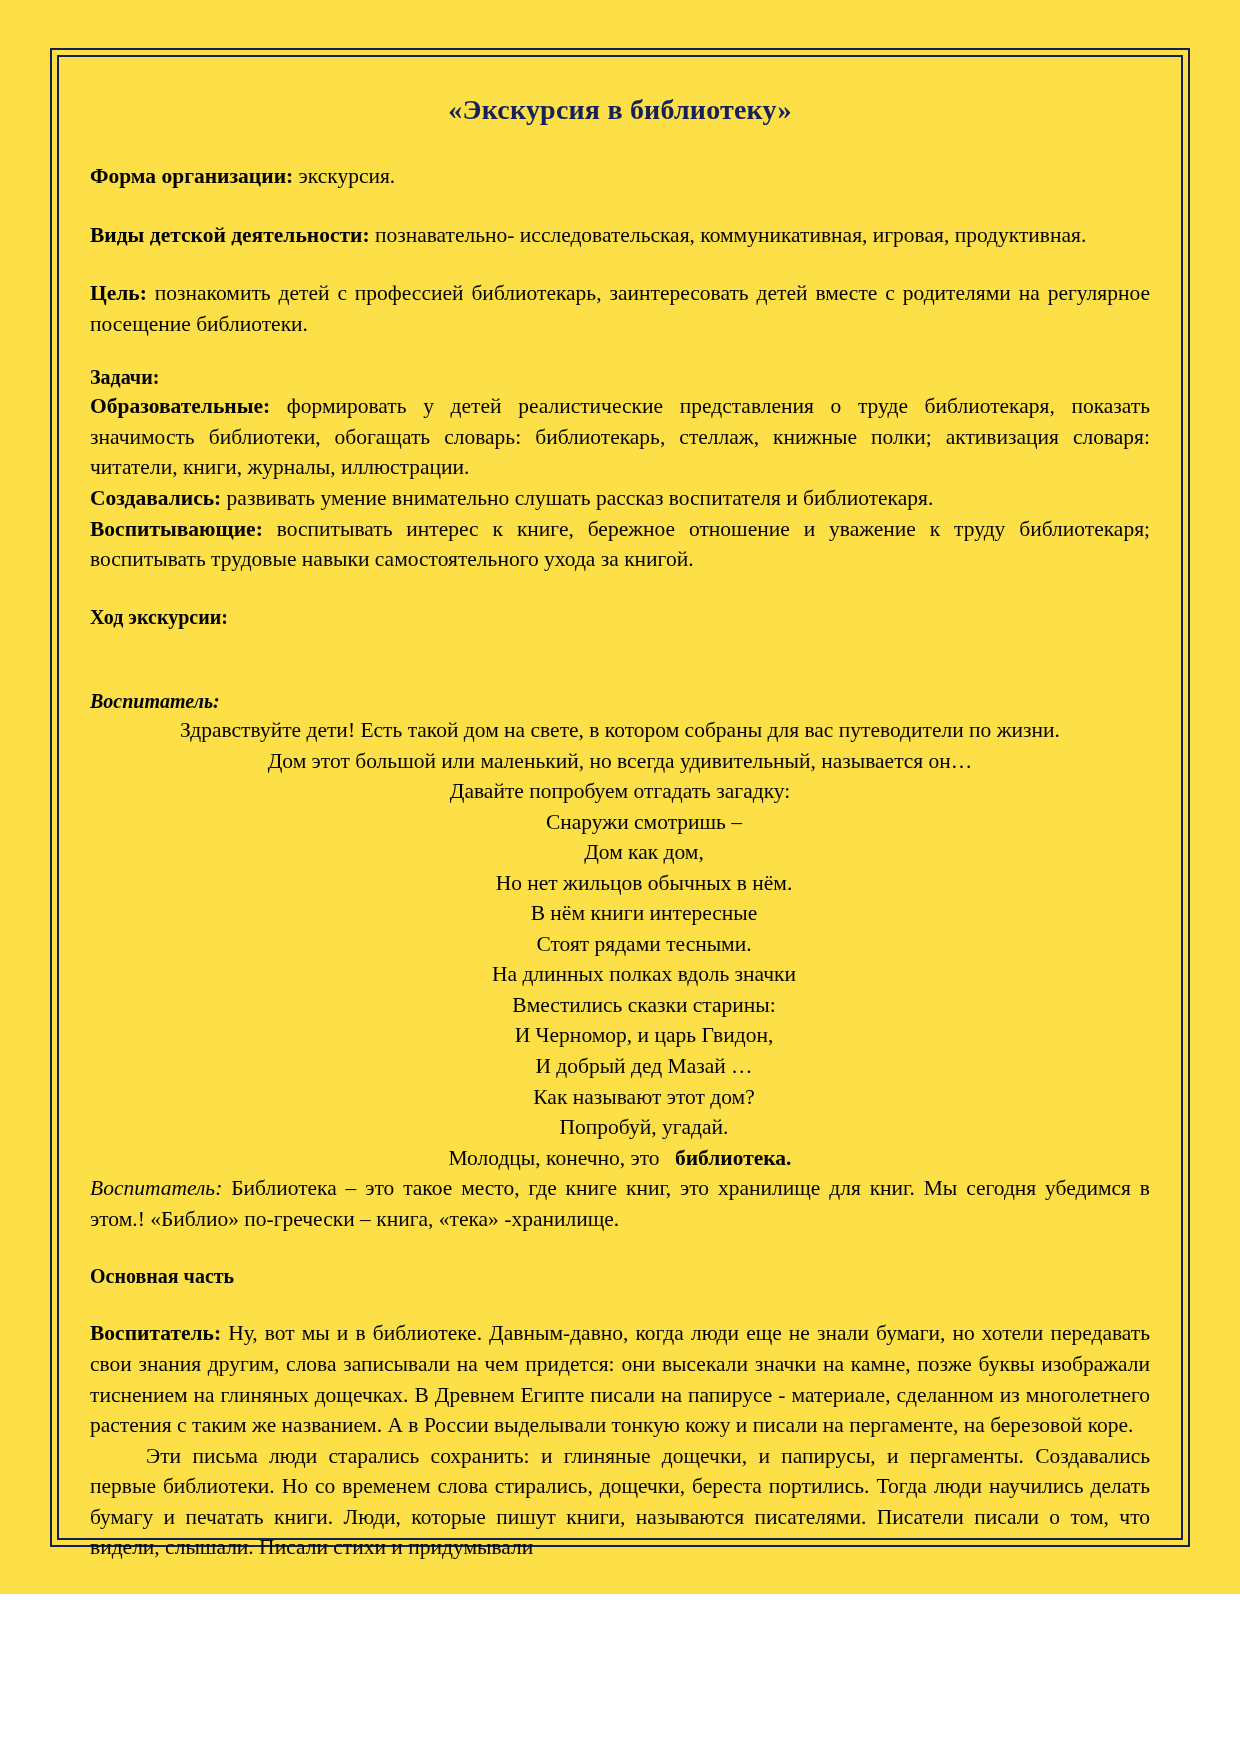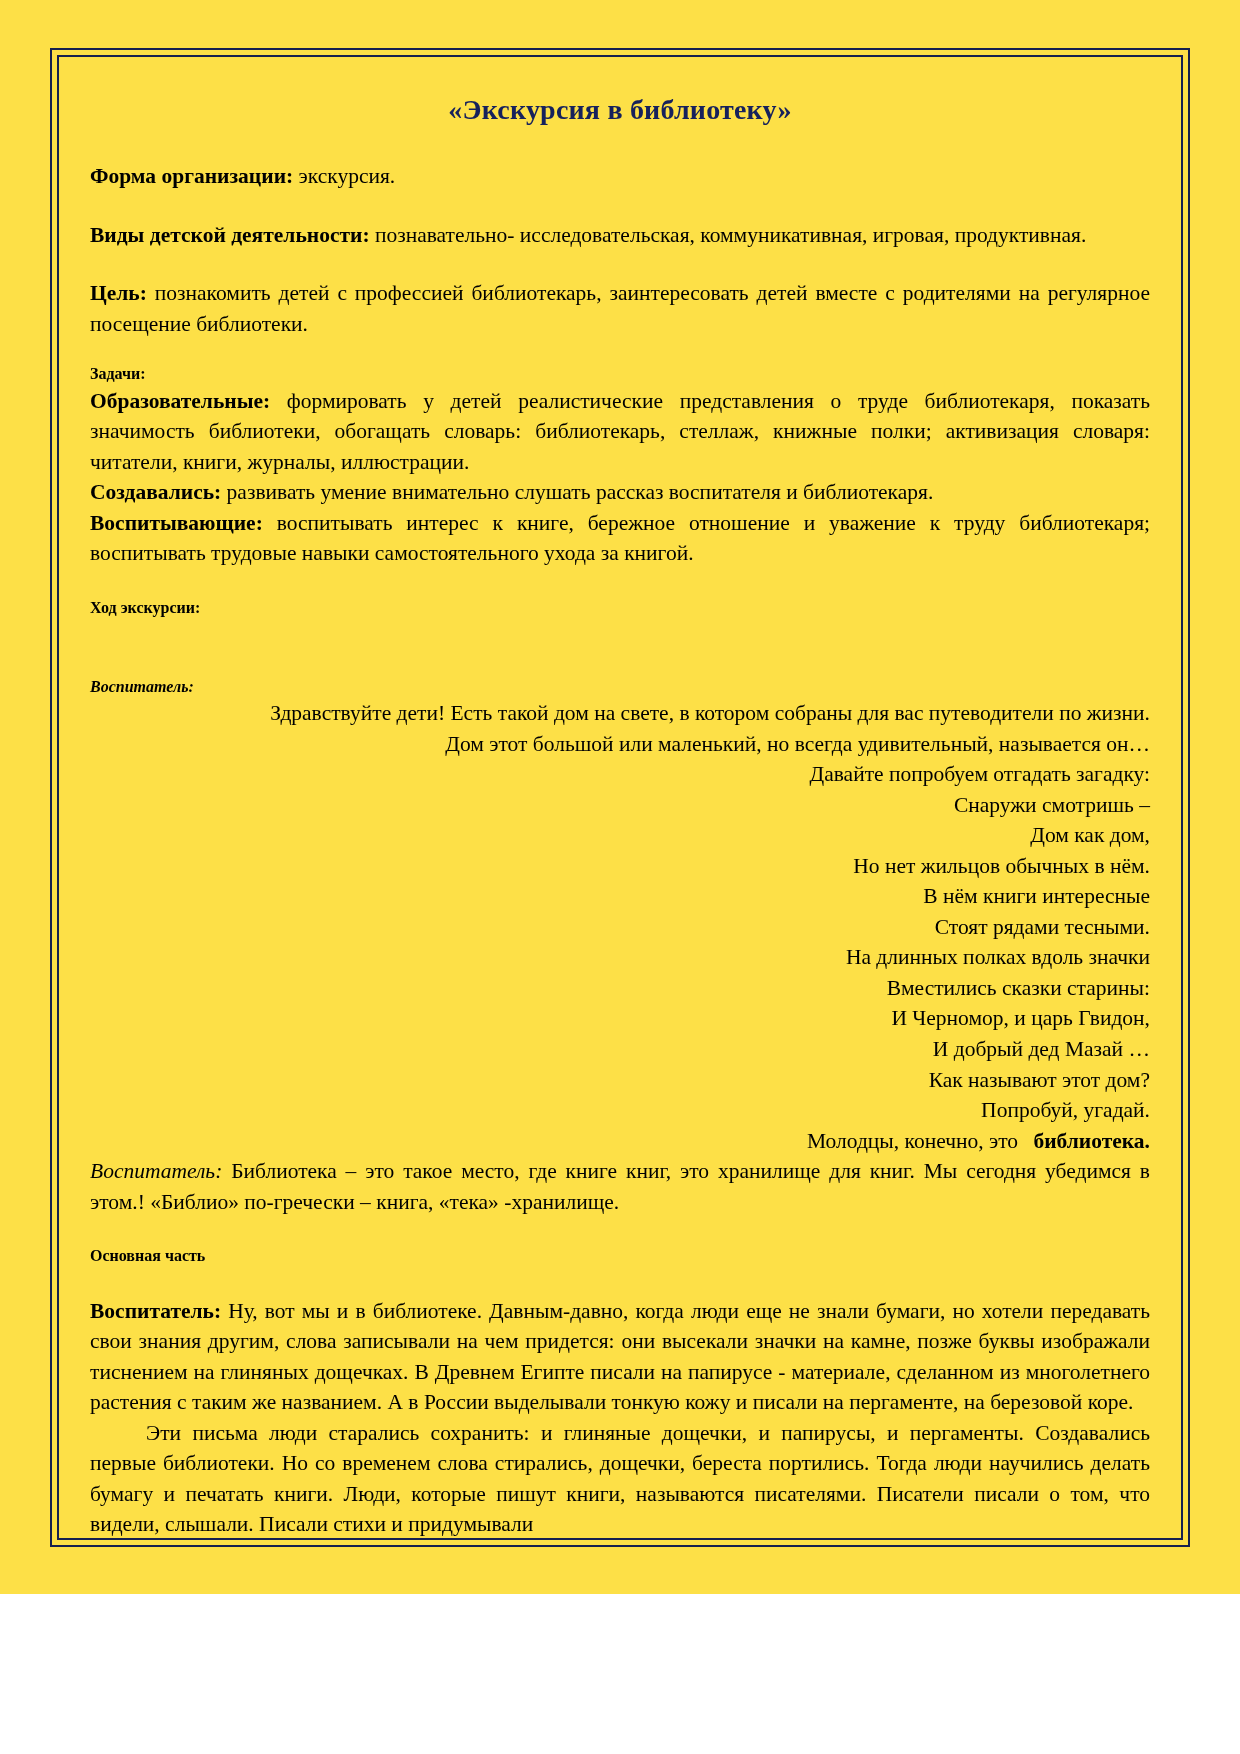--- a/index.html
+++ b/index.html
@@ -76,36 +76,36 @@
     font-style: italic;
   }
   .strongword {
     font-weight: bold;
     margin-left: 10px;
   }
   .gap-lg { height: 28px; }
   .gap-md { height: 24px; }
   .heading {
     margin: 0;
-    font-size: 16px;
+    font-size: 20px;
     font-weight: bold;
     line-height: 1.42;
     color: #000000;
     text-align: left;
   }
   .riddle {
     margin: 0;
     padding-left: 48px;
   }
   .riddle-line {
     margin: 0;
     font-size: 21.5px;
     line-height: 1.42;
     color: #000000;
-    text-align: right;
+    text-align: center;
   }
   .indent-first {
     text-indent: 56px;
   }
 </style>
 </head>
 <body>
 
 <div class="page">
 

